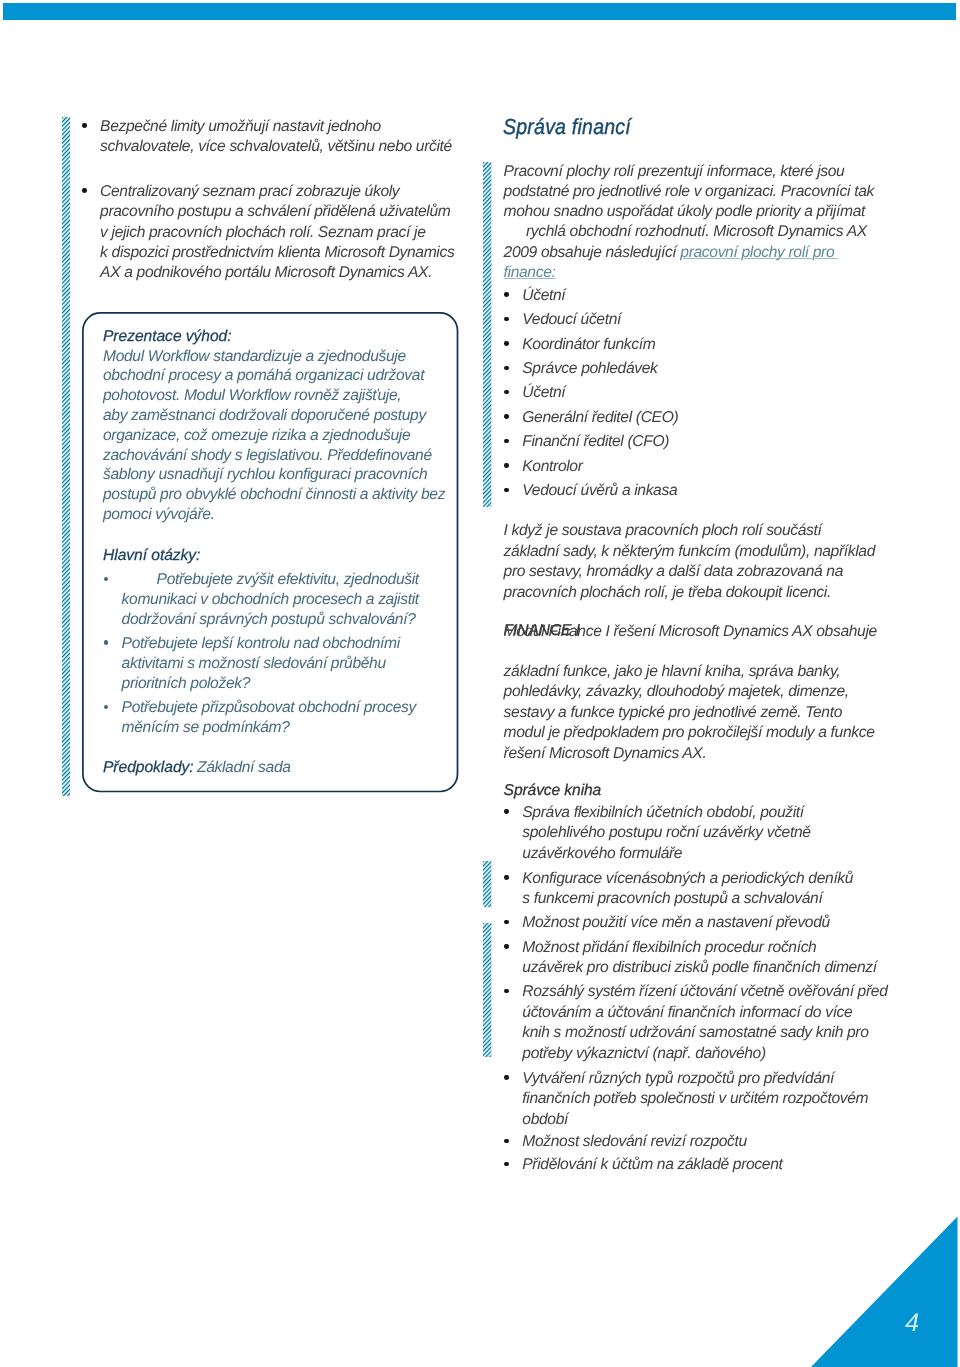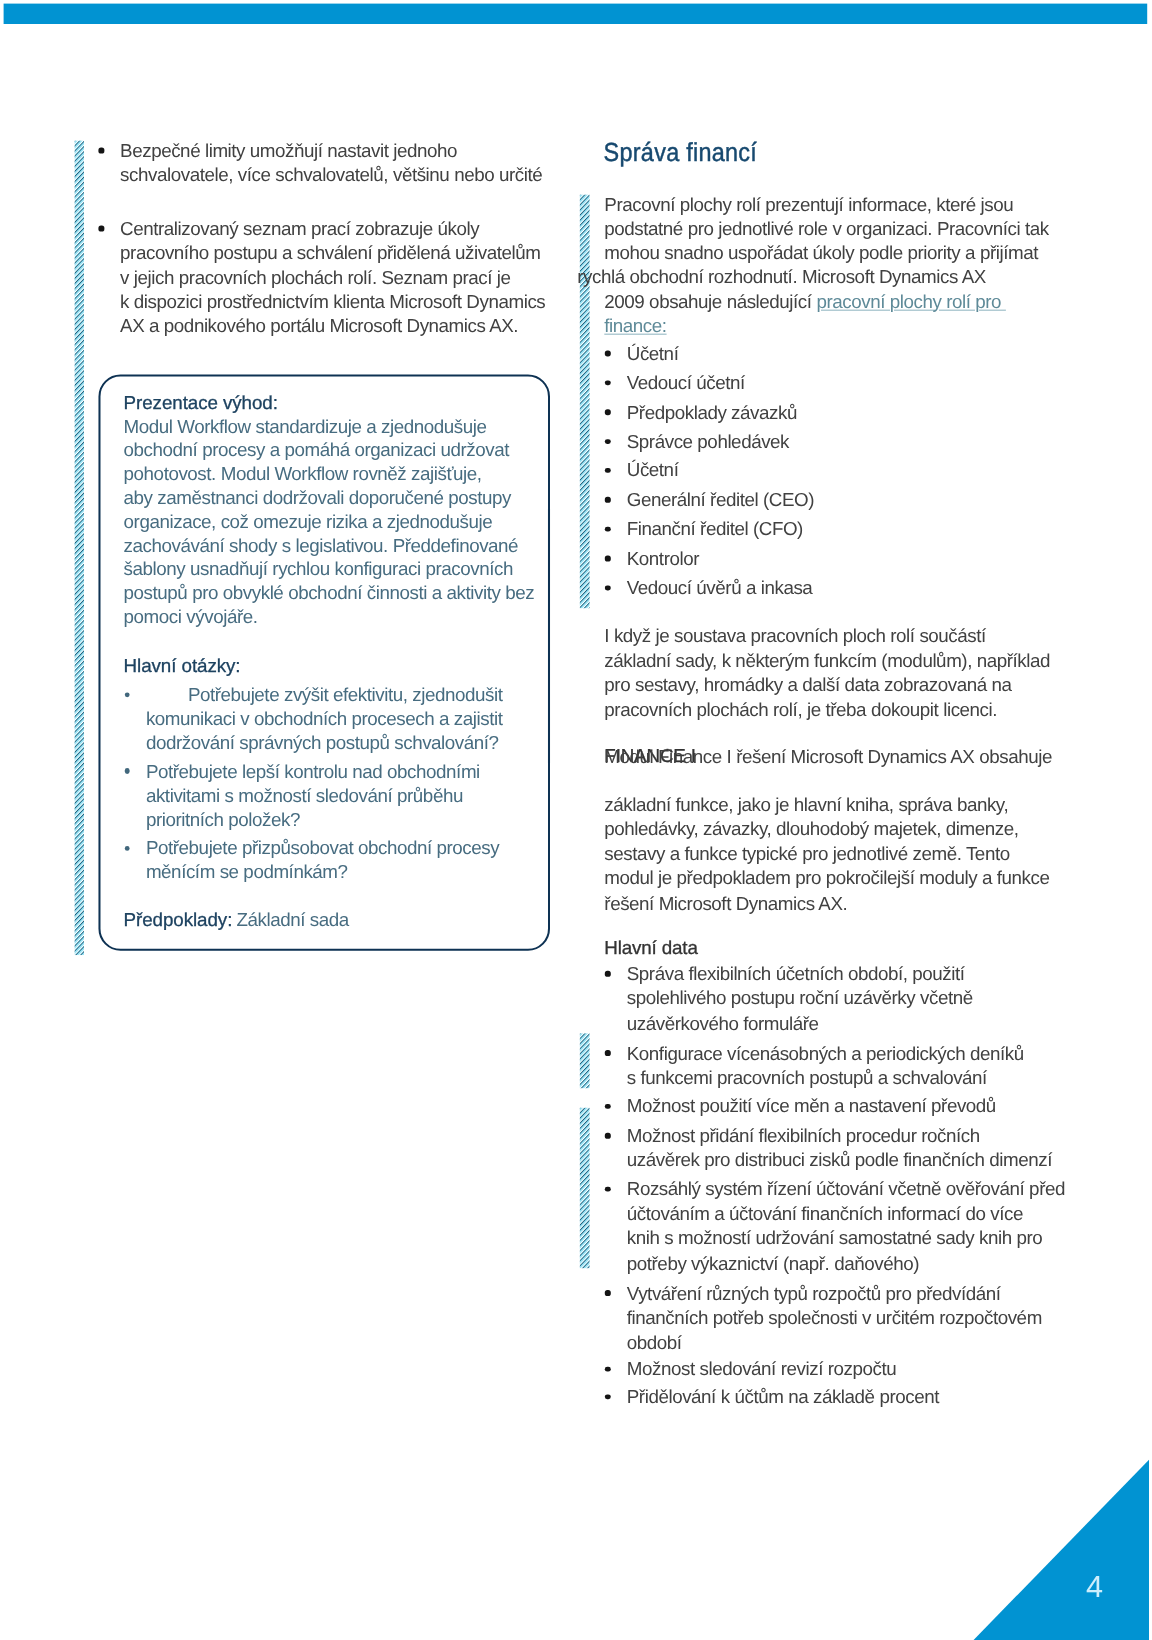--- a/index.html
+++ b/index.html
@@ -2,21 +2,21 @@
 <html><head>
 <meta charset="utf-8">
 <title>Správa financí</title>
 <style>
 html,body{margin:0;padding:0;}
 body{width:960px;height:1367px;background:#ffffff;overflow:hidden;
   font-family:"Liberation Sans",sans-serif;
   -webkit-font-smoothing:antialiased;
   text-rendering:geometricPrecision;}
 .page{position:relative;width:960px;height:1367px;background:#ffffff;
-  will-change:transform;transform:translateZ(0);}
+  will-change:transform;transform:translateZ(0);font-style:italic;}
 .topbar{position:absolute;left:3px;top:2.6px;width:953px;height:17.6px;background:#0193d2;}
 .hatch{position:absolute;}
 .tl{position:absolute;white-space:pre;font-size:15.65px;letter-spacing:-0.36px;
     line-height:20.45px;color:#414141;}
 .bd{color:#414141;}
 .bul{position:absolute;border-radius:50%;background:#1a1a1a;}
 .callout{position:absolute;left:80px;top:309.5px;}
 .cohead{color:#1d4260;-webkit-text-stroke:0.25px #1d4260;letter-spacing:-0.06px;}
 .cotext{color:#476c80;}
 .rhead{position:absolute;white-space:pre;font-size:21.7px;letter-spacing:0.25px;
@@ -88,29 +88,29 @@
 <div class="tl cotext" style="left:121.60px;top:673.82px;">prioritních položek?</div>
 <div class="bul" style="left:104.25px;top:704.55px;width:4.10px;height:4.10px;background:#41677c;"></div>
 <div class="tl cotext" style="left:121.60px;top:698.30px;">Potřebujete přizpůsobovat obchodní procesy</div>
 <div class="tl cotext" style="left:121.60px;top:718.11px;">měnícím se podmínkám?</div>
 <div class="tl cohead" style="left:103.00px;top:757.60px;">Předpoklady:</div>
 <div class="tl cotext" style="left:197.00px;top:757.60px;">Základní sada</div>
 <div class="rhead" style="left:503.40px;top:116.20px;">Správa financí</div>
 <div class="tl bd" style="left:503.60px;top:161.60px;">Pracovní plochy rolí prezentují informace, které jsou</div>
 <div class="tl bd" style="left:503.60px;top:181.85px;">podstatné pro jednotlivé role v organizaci. Pracovníci tak</div>
 <div class="tl bd" style="left:503.60px;top:202.10px;">mohou snadno uspořádat úkoly podle priority a přijímat</div>
-<div class="tl bd" style="left:481px;top:222.35px;">rychlá obchodní rozhodnutí. Microsoft Dynamics AX</div>
+<div class="tl bd" style="left:526px;top:222.35px;">rychlá obchodní rozhodnutí. Microsoft Dynamics AX</div>
 <div class="tl bd" style="left:503.60px;top:242.60px;"><span>2009 obsahuje následující </span><span class="rlink">pracovní plochy rolí pro </span></div>
 <div class="tl bd" style="left:503.60px;top:262.85px;"><span class="rlink">finance:</span></div>
 <div class="bul" style="left:504.45px;top:292.45px;width:4.30px;height:4.30px;background:#141414;"></div>
 <div class="tl bd" style="left:522.30px;top:285.80px;">Účetní</div>
 <div class="bul" style="left:504.45px;top:316.85px;width:4.30px;height:4.30px;background:#141414;"></div>
 <div class="tl bd" style="left:522.30px;top:310.20px;">Vedoucí účetní</div>
 <div class="bul" style="left:504.45px;top:341.25px;width:4.30px;height:4.30px;background:#141414;"></div>
-<div class="tl bd" style="left:522.30px;top:334.60px;">Předpoklady závazků</div>
+<div class="tl bd" style="left:522.30px;top:334.60px;">Koordinátor funkcím</div>
 <div class="bul" style="left:504.45px;top:365.65px;width:4.30px;height:4.30px;background:#141414;"></div>
 <div class="tl bd" style="left:522.30px;top:359.00px;">Správce pohledávek</div>
 <div class="bul" style="left:504.45px;top:390.05px;width:4.30px;height:4.30px;background:#141414;"></div>
 <div class="tl bd" style="left:522.30px;top:383.40px;">Účetní</div>
 <div class="bul" style="left:504.45px;top:414.45px;width:4.30px;height:4.30px;background:#141414;"></div>
 <div class="tl bd" style="left:522.30px;top:407.80px;">Generální ředitel (CEO)</div>
 <div class="bul" style="left:504.45px;top:438.85px;width:4.30px;height:4.30px;background:#141414;"></div>
 <div class="tl bd" style="left:522.30px;top:432.20px;">Finanční ředitel (CFO)</div>
 <div class="bul" style="left:504.45px;top:463.25px;width:4.30px;height:4.30px;background:#141414;"></div>
 <div class="tl bd" style="left:522.30px;top:456.60px;">Kontrolor</div>
@@ -120,21 +120,21 @@
 <div class="tl bd" style="left:503.60px;top:541.75px;">základní sady, k některým funkcím (modulům), například</div>
 <div class="tl bd" style="left:503.60px;top:562.20px;">pro sestavy, hromádky a další data zobrazovaná na</div>
 <div class="tl bd" style="left:503.60px;top:582.65px;">pracovních plochách rolí, je třeba dokoupit licenci.</div>
 <div class="sub" style="left:503.60px;top:620.90px;">FINANCE I</div>
 <div class="tl bd" style="left:503.60px;top:622px;text-align:right;">Modul Finance I řešení Microsoft Dynamics AX obsahuje</div>
 <div class="tl bd" style="left:503.60px;top:661.80px;">základní funkce, jako je hlavní kniha, správa banky,</div>
 <div class="tl bd" style="left:503.60px;top:682.25px;">pohledávky, závazky, dlouhodobý majetek, dimenze,</div>
 <div class="tl bd" style="left:503.60px;top:702.70px;">sestavy a funkce typické pro jednotlivé země. Tento</div>
 <div class="tl bd" style="left:503.60px;top:723.15px;">modul je předpokladem pro pokročilejší moduly a funkce</div>
 <div class="tl bd" style="left:503.60px;top:743.60px;">řešení Microsoft Dynamics AX.</div>
-<div class="sub" style="left:503.60px;top:781.20px;">Hlavní data</div>
+<div class="sub" style="left:503.60px;top:781.20px;">Správce kniha</div>
 <div class="bul" style="left:504.45px;top:809.45px;width:4.30px;height:4.30px;background:#141414;"></div>
 <div class="tl bd" style="left:522.30px;top:802.80px;">Správa flexibilních účetních období, použití</div>
 <div class="tl bd" style="left:522.30px;top:823.25px;">spolehlivého postupu roční uzávěrky včetně</div>
 <div class="tl bd" style="left:522.30px;top:843.70px;">uzávěrkového formuláře</div>
 <div class="bul" style="left:504.45px;top:875.35px;width:4.30px;height:4.30px;background:#141414;"></div>
 <div class="tl bd" style="left:522.30px;top:868.70px;">Konfigurace vícenásobných a periodických deníků</div>
 <div class="tl bd" style="left:522.30px;top:889.15px;">s funkcemi pracovních postupů a schvalování</div>
 <div class="bul" style="left:504.45px;top:919.95px;width:4.30px;height:4.30px;background:#141414;"></div>
 <div class="tl bd" style="left:522.30px;top:913.30px;">Možnost použití více měn a nastavení převodů</div>
 <div class="bul" style="left:504.45px;top:944.45px;width:4.30px;height:4.30px;background:#141414;"></div>

